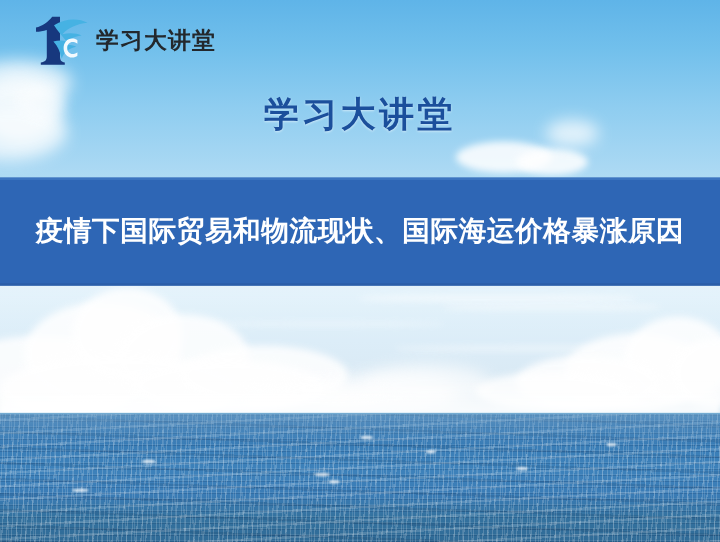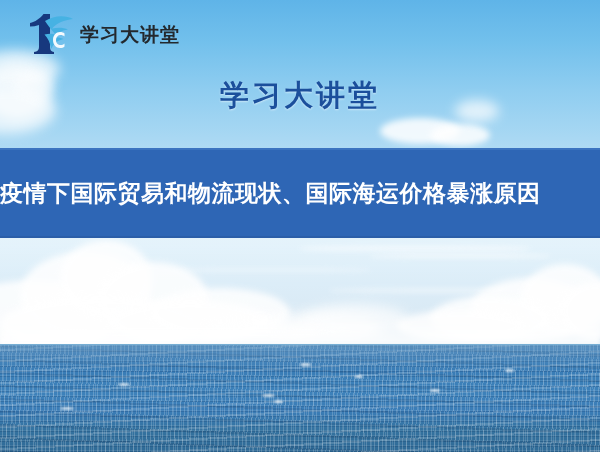--- a/index.html
+++ b/index.html
@@ -232,21 +232,21 @@
     position: absolute;
     left: 0; top: 148px;
     width: 600px;
     height: 90px;
     background: #2e66b5;
     border-top: 2px solid #3c74c0;
     border-bottom: 2px solid #2b5ea8;
     box-sizing: border-box;
     display: flex;
     flex-direction: column;
-    align-items: flex-start;
+    align-items: center;
     justify-content: center;
     gap: 2px;
   }
   .banner-line {
     color: #ffffff;
     font-size: 23px;
     font-weight: 700;
     letter-spacing: 0.5px;
     line-height: 1.42;
     white-space: nowrap;

